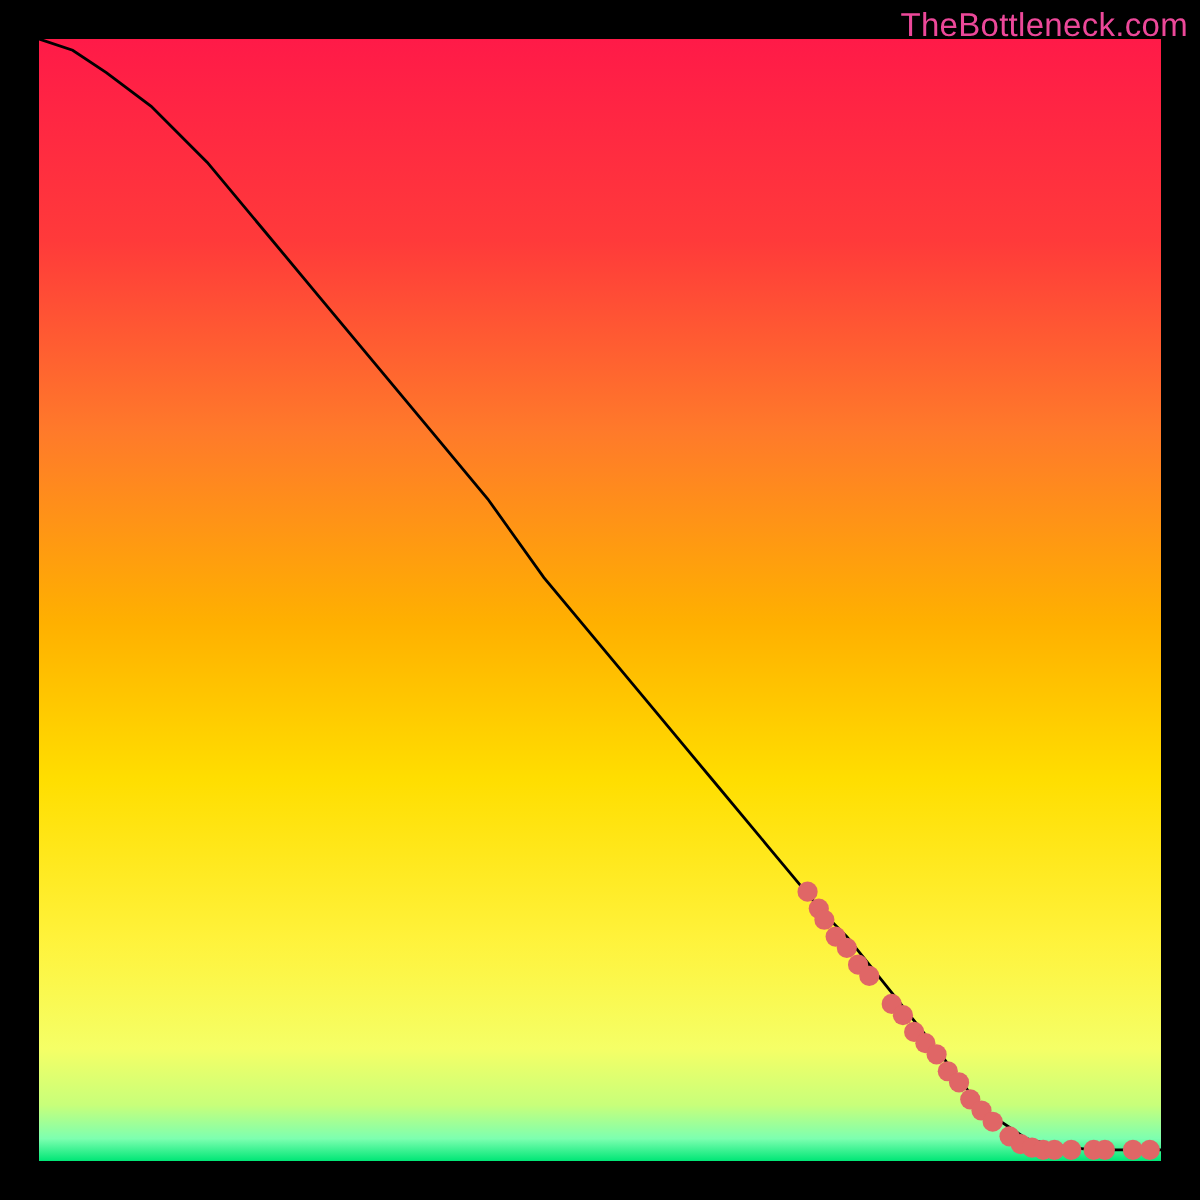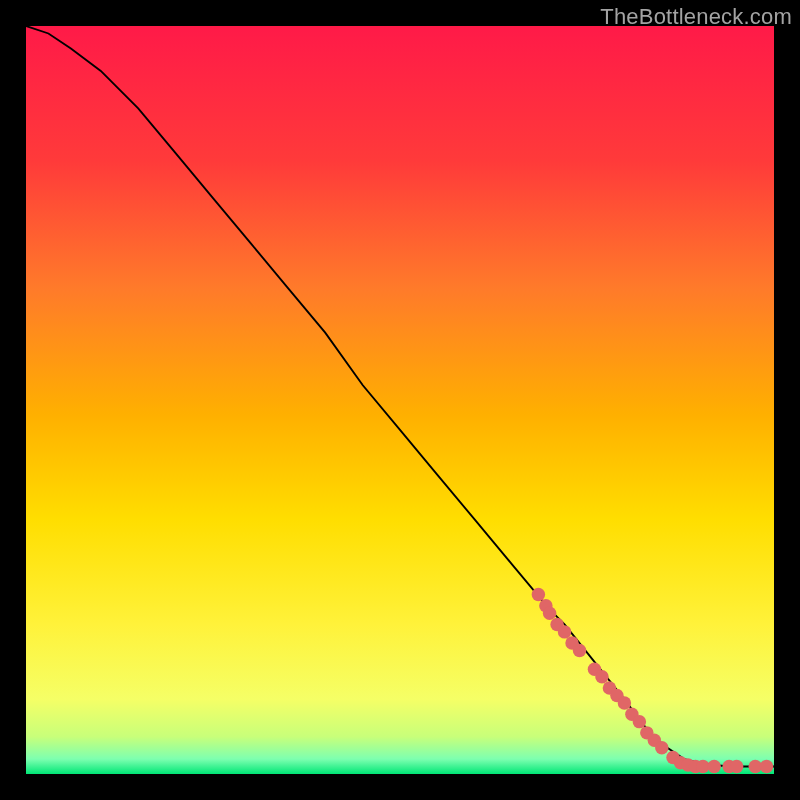--- a/index.html
+++ b/index.html
@@ -13,21 +13,21 @@
   }
   .wrap {
     position: relative;
     width: 800px;
     height: 800px;
   }
   .watermark {
     position: absolute;
     top: 4px;
     right: 8px;
-    color: #a3a3a3;
+    color: #ec4899;
     font-size: 22px;
     font-weight: 400;
     letter-spacing: 0.2px;
     z-index: 3;
   }
   .plot {
     position: absolute;
     left: 26px;
     top: 26px;
     width: 748px;

